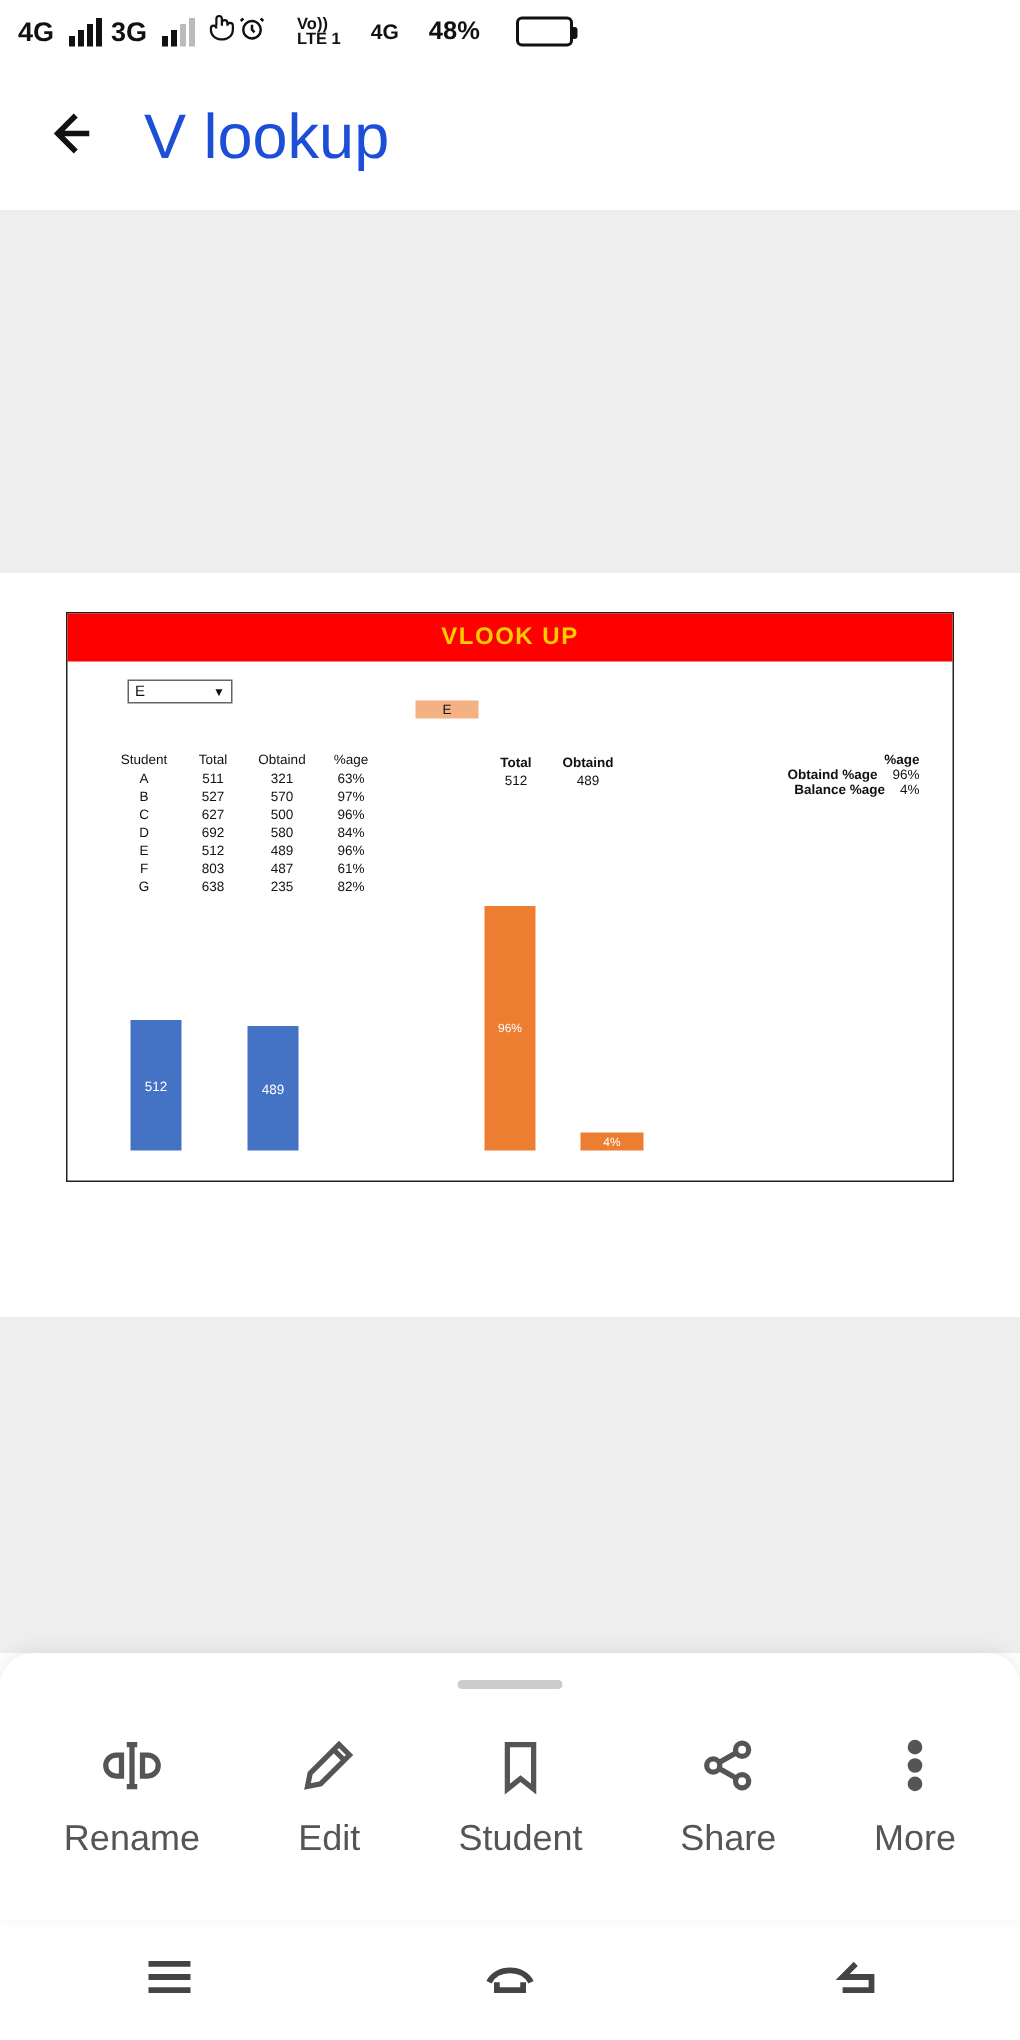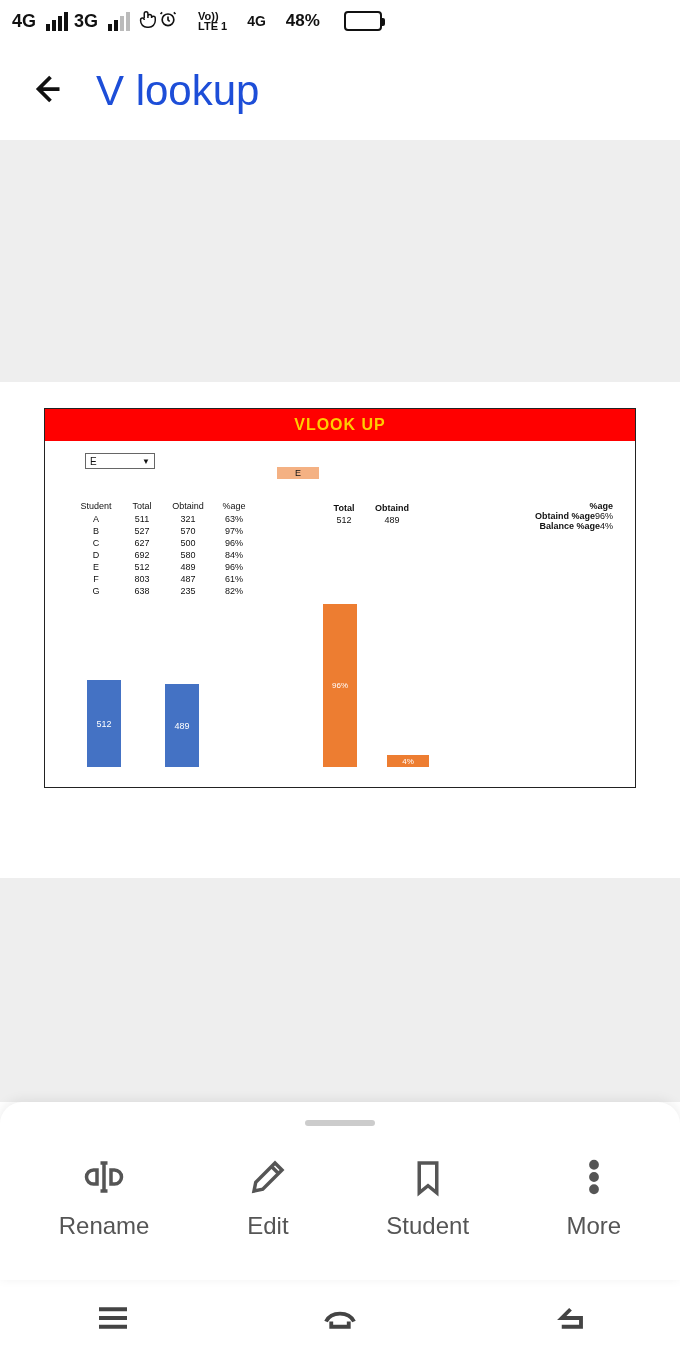--- a/index.html
+++ b/index.html
@@ -45,21 +45,21 @@
   .tbl table { border-collapse:collapse; }
   .tbl td { padding: 0 0; text-align:center; font-weight:400; width:46px; line-height:12px;}
   .tbl th { text-align:center; width:46px; font-weight:400; padding-bottom:2px;}
 
   .tbl2 { position:absolute; left:274px; top:60px; font-size:9px; }
   .tbl2 th{font-weight:700; width:46px; text-align:center;}
   .tbl2 td{width:46px; text-align:center;}
 
   .pct-block { position:absolute; right:22px; top:60px; font-size:9px; text-align:right;}
   .pct-block .h{font-weight:700;}
-  .pct-block .row{display:flex; justify-content:flex-end;}
+  .pct-block .row{display:flex; gap:10px; justify-content:flex-end;}
   .pct-block .lbl{font-weight:700;}
 
   
   .chart1 { position:absolute; left:36px; top:156px; width:180px; height:170px; display:flex; align-items:flex-end; gap:44px; padding-left:6px;}
   .chart1 .bar { width:34px; background:#4472c4; color:#fff; font-size:9px; display:flex; align-items:center; justify-content:center;}
   .chart2 { position:absolute; left:278px; top:156px; width:160px; height:170px; display:flex; align-items:flex-end; gap:30px;}
   .chart2 .bar { width:34px; background:#ed7d31; color:#fff; font-size:8px; display:flex; align-items:center; justify-content:center;}
   .chart2 .bar.small{ height:12px; width:42px; font-size:8px;}
 
   
@@ -258,20 +258,29 @@
         <span>Edit</span>
       </div>
       <div class="action">
         <svg viewBox="0 0 24 24">
             <path d="M7 4h10v17l-5-4-5 4V4z"></path>
           </svg>
         <span>Student</span>
       </div>
       <div class="action">
         <svg viewBox="0 0 24 24">
+            <circle cx="6" cy="12" r="2.5"></circle>
+            <circle cx="17" cy="6" r="2.5"></circle>
+            <circle cx="17" cy="18" r="2.5"></circle>
+            <path d="M8 11l7-4M8 13l7 4"></path>
+          </svg>
+        <span>Share</span>
+      </div>
+      <div class="action">
+        <svg viewBox="0 0 24 24">
             <circle cx="12" cy="5" r="1.8" fill="#555"></circle>
             <circle cx="12" cy="12" r="1.8" fill="#555"></circle>
             <circle cx="12" cy="19" r="1.8" fill="#555"></circle>
           </svg>
         <span>More</span>
       </div>
     </div>
   </div>
 
   <div class="navbar">

